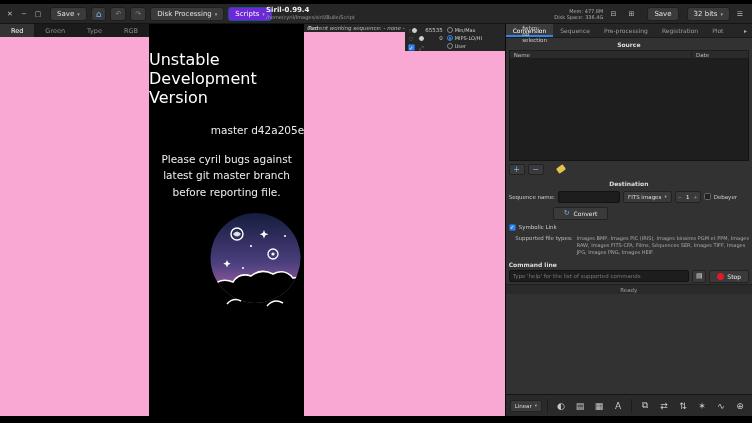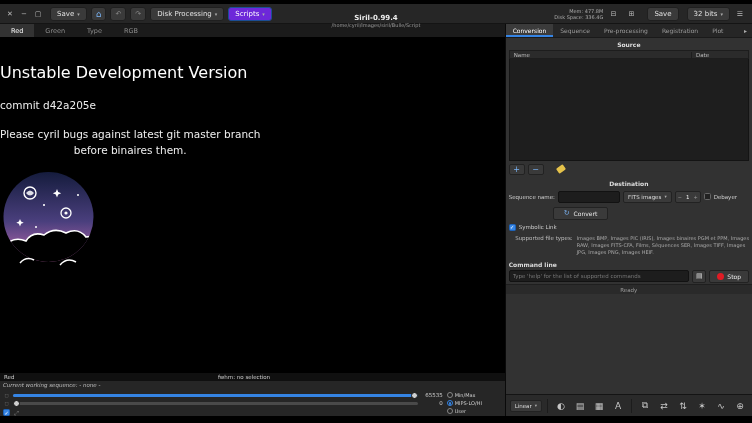--- a/index.html
+++ b/index.html
@@ -14,39 +14,39 @@
   .winbtn { width:12px; height:12px; display:flex; align-items:center; justify-content:center;
             color:#bbb; font-size:7px; margin-right:2px; border-radius:2px; }
   .tbbtn { background:#3a3a3a; border:1px solid #1f1f1f; border-radius:3px; color:#e0e0e0;
            font-size:7px; padding:2px 6px; margin-left:4px; display:flex; align-items:center; gap:3px;
            height:14px; white-space:nowrap; }
   .tbbtn .caret { font-size:5px; color:#aaa; }
   .tbbtn.icononly { padding:2px 4px; }
   .tbbtn.blue { background:#6d28d9; border-color:#1b4e94; color:#fff; }
   .tbbtn.dim { color:#8a8a8a; }
   .home-glyph { color:#7ab4f5; font-size:9px; }
-  .tb-center { position:absolute; left:50%; top:10px; transform:translateX(-50%); text-align:center; width:220px; }
+  .tb-center { position:absolute; left:50%; top:2px; transform:translateX(-50%); width:220px; }
   .tb-title { font-size:7px; font-weight:bold; color:#eee; line-height:8px; }
   .tb-subtitle { font-size:5px; color:#9a9a9a; line-height:6px; }
   .tb-right { margin-left:auto; display:flex; align-items:center; gap:4px; }
   .memblock { text-align:right; font-size:5px; color:#aaa; line-height:6px; }
 
   
   .content { flex:1; display:flex; min-height:0; }
-  .left-pane { width:514px; display:flex; flex-direction:column; background:#e5e5e5; min-height:0; }
+  .left-pane { width:514px; display:flex; flex-direction:row; background:#f9a8d4; min-height:0; }
   .right-pane { flex:1; display:flex; flex-direction:column; background:#323232;
                 border-left:1px solid #0a0a0a; min-height:0; }
 
   
   .channel-tabs { height:13px; background:#1b1b1b; display:flex; align-items:stretch; flex:0 0 auto; }
   .ctab { font-size:6.5px; color:#8d8d8d; padding:0 11px; display:flex; align-items:center; }
   .ctab.active { background:#333; color:#fff; }
 
   
-  .canvas { flex:1; background:#000; display:flex; flex-direction:column; align-items:flex-start;
+  .canvas { flex:1; background:#000; display:flex; flex-direction:column; align-items:flex-end;
             padding-top:26px; min-height:0; }
   .splash-heading { color:#fff; font-size:16px; }
   .splash-commit { color:#eee; font-size:10.5px; margin-top:17px; }
   .splash-msg { color:#eee; font-size:10.5px; margin-top:15px; text-align:center; line-height:1.55; }
   .logo { margin-top:12px; }
 
   
   .info-line { height:8px; background:#101010; position:relative; flex:0 0 auto; }
   .info-line .ch { position:absolute; left:4px; top:1px; font-size:5.5px; color:#ccc; }
   .info-line .fwhm { position:absolute; left:218px; top:1px; font-size:5.5px; color:#ccc; }
@@ -193,24 +193,24 @@
     <div class="left-pane">
       <div class="channel-tabs">
         <div class="ctab active">Red</div>
         <div class="ctab">Green</div>
         <div class="ctab">Type</div>
         <div class="ctab">RGB</div>
       </div>
 
       <div class="canvas">
         <div class="splash-heading">Unstable Development Version</div>
-        <div class="splash-commit">commit d42a205e</div>
+        <div class="splash-commit">master d42a205e</div>
         <div class="splash-msg">
           <div>Please cyril bugs against latest git master branch</div>
-          <div>before binaires them.</div>
+          <div>before reporting file.</div>
         </div>
         <svg class="logo" width="97" height="100" viewBox="0 0 97 100">
           <defs>
             <linearGradient id="skyGrad" x1="0" y1="0" x2="0" y2="1">
               <stop offset="0" stop-color="#151c3d"></stop>
               <stop offset="0.55" stop-color="#4a3f7d"></stop>
               <stop offset="1" stop-color="#c06bb0"></stop>
             </linearGradient>
             <clipPath id="circleClip">
                 <circle cx="48.5" cy="46" r="45"></circle>

